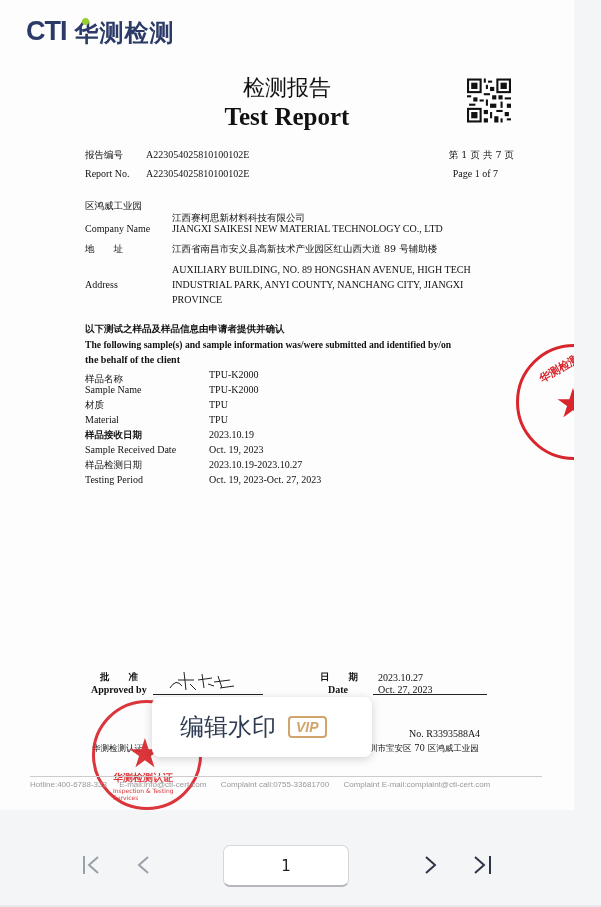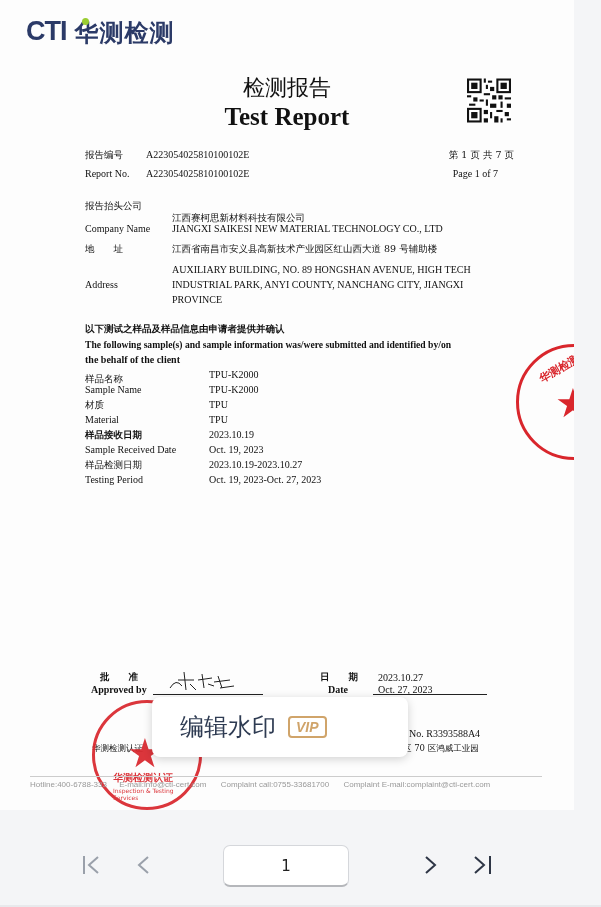--- a/index.html
+++ b/index.html
@@ -27,21 +27,21 @@
   .stamp { position: absolute; border-radius: 50%; border: 3px solid #d9262c; color: #d9262c; font-family: "DejaVu Sans", sans-serif; }
   .stamp .star { position: absolute; font-size: 40px; line-height: 1; color: #d9262c; }
   .stamp .ring-text { position: absolute; font-weight: 700; font-size: 14px; }
 
   .sig-line { position: absolute; border-bottom: 1px solid #222; }
 
   .footer-line { position: absolute; left: 30px; top: 776px; width: 512px; border-top: 1px solid #ccc; }
   .footer { position: absolute; top: 780px; left: 30px; font-family: "Liberation Sans", sans-serif; font-size: 8px; color: #999; white-space: nowrap; }
 
   .watermark-pop {
-    position: absolute; left: 152px; top: 697px; width: 256px; height: 60px;
+    position: absolute; left: 152px; top: 697px; width: 220px; height: 60px;
     background: #fff; border-radius: 8px; box-shadow: 0 2px 10px rgba(0,0,0,0.18);
     display: flex; align-items: center; padding-left: 28px;
   }
   .wm-text { font-family: "DejaVu Sans", sans-serif; font-size: 24px; color: #2e3b52; }
   .vip { margin-left: 12px; border: 2px solid #d0a46a; border-radius: 4px; color: #d0a46a; font-family: "Liberation Sans", sans-serif; font-weight: 700; font-style: italic; font-size: 14px; padding: 1px 6px; }
 
   .pager { position: absolute; left: 0; top: 810px; width: 601px; height: 97px; background: #f4f5f7; }
   .pg-btn { position: absolute; top: 40px; width: 28px; height: 30px; display: flex; align-items: center; justify-content: center; cursor: pointer; }
   .page-input {
     position: absolute; left: 223px; top: 35px; width: 126px; height: 42px;
@@ -103,21 +103,21 @@
     </g>
   </svg>
 
   <div class="lbl cn" style="top:149px;">报告编号</div>
   <div class="row" style="left:146px; top:149px;">A223054025810100102E</div>
   <div class="row cn" style="right:60px; top:149px;text-align:right;">第 1 页  共 7 页</div>
   <div class="lbl" style="top:168px;">Report No.</div>
   <div class="row" style="left:146px; top:168px;">A223054025810100102E</div>
   <div class="row" style="right:76px; top:168px;">Page 1 of 7</div>
 
-  <div class="lbl cn" style="top:200px;">报告抬头公司</div>
+  <div class="lbl cn" style="top:200px;">区鸿威工业园</div>
   <div class="row cn" style="left:172px; top:212px;">江西赛柯思新材料科技有限公司</div>
   <div class="lbl" style="top:223px;">Company Name</div>
   <div class="row" style="left:172px; top:223px;">JIANGXI SAIKESI NEW MATERIAL TECHNOLOGY CO., LTD</div>
 
   <div class="lbl cn" style="top:243px;">地　　址</div>
   <div class="row cn" style="left:172px; top:243px;">江西省南昌市安义县高新技术产业园区红山西大道 89 号辅助楼</div>
   <div class="row" style="left:172px; top:264px;">AUXILIARY BUILDING, NO. 89 HONGSHAN AVENUE, HIGH TECH</div>
   <div class="lbl" style="top:279px;">Address</div>
   <div class="row" style="left:172px; top:279px;">INDUSTRIAL PARK, ANYI COUNTY, NANCHANG CITY, JIANGXI</div>
   <div class="row" style="left:172px; top:294px;">PROVINCE</div>

